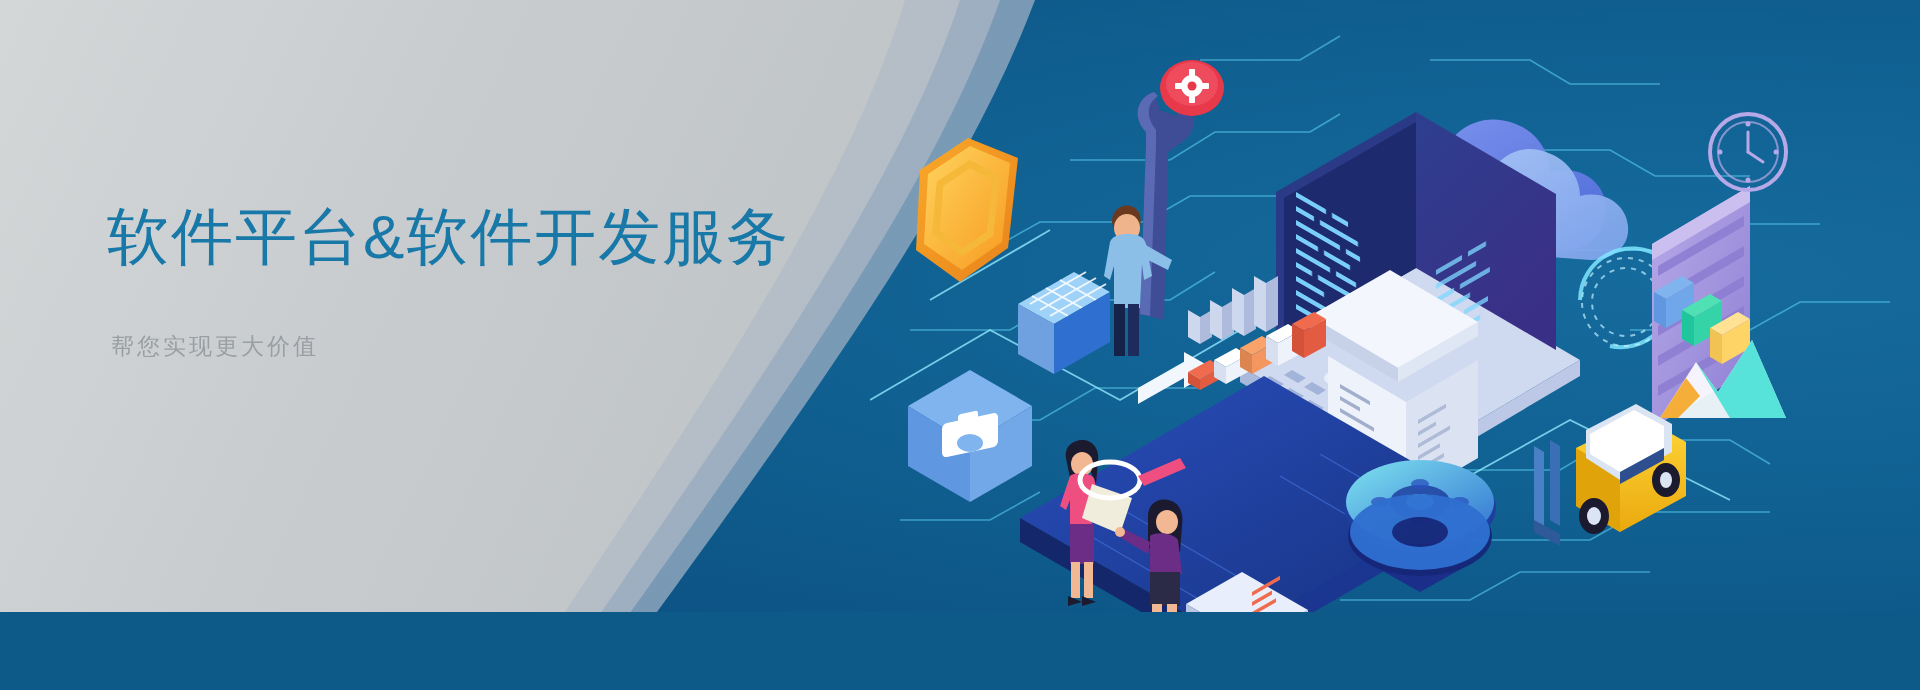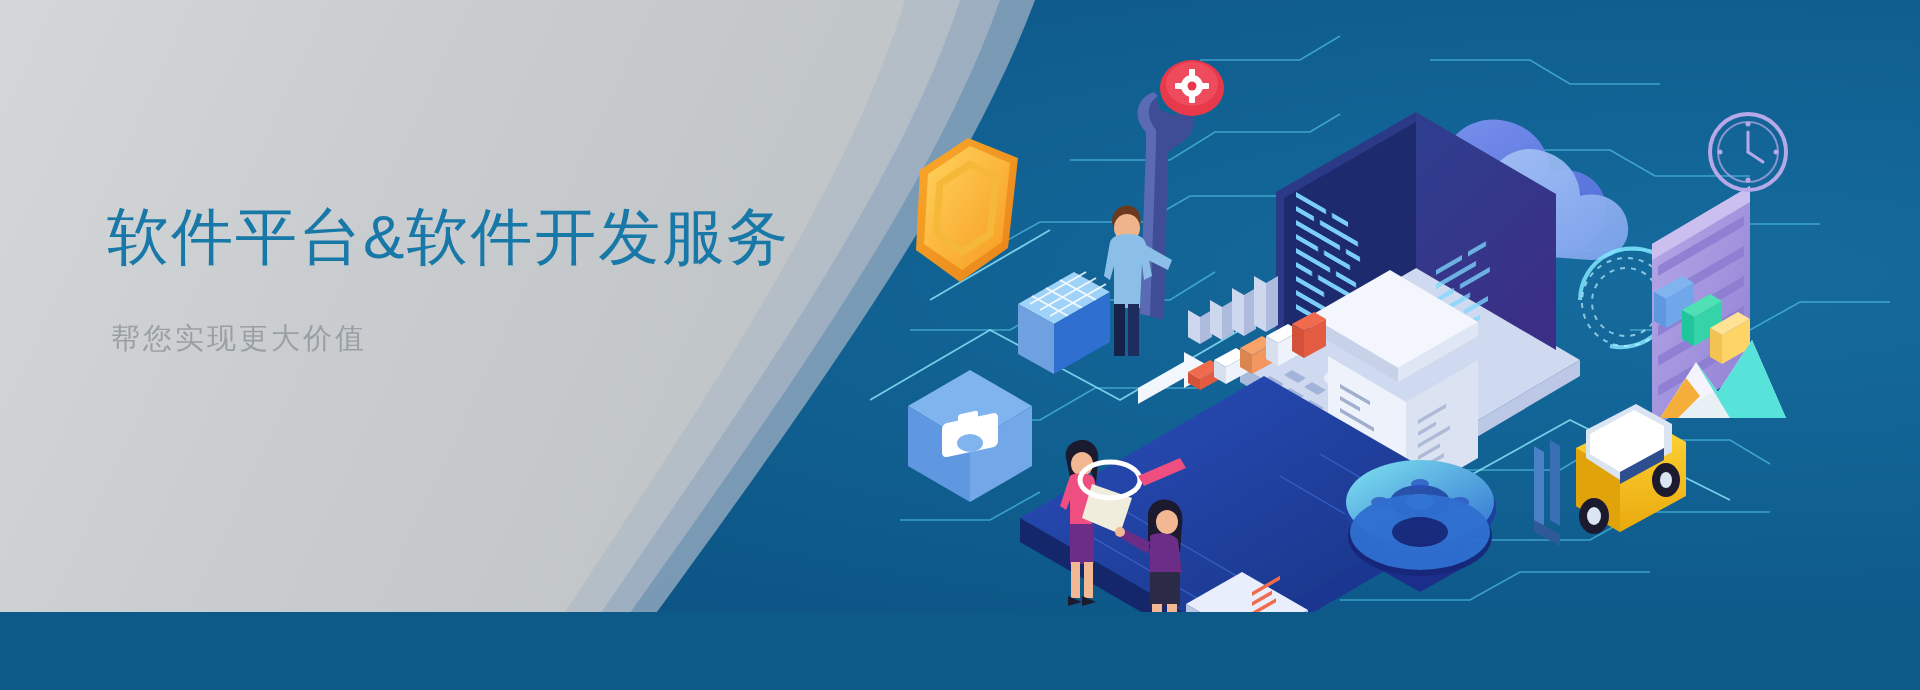--- a/index.html
+++ b/index.html
@@ -26,21 +26,21 @@
   .curve{position:absolute;top:0;left:0;height:690px;width:1100px;}
   .curve svg{display:block;}
 
   
   .copy{position:absolute;left:107px;top:204px;width:760px;}
   .title{
     margin:0;font-size:62px;line-height:1.08;letter-spacing:2px;
     font-weight:400;color:#1878a8;white-space:nowrap;
   }
   .subtitle{
-    margin:48px 0 0 4px;font-size:29px;letter-spacing:3px;
+    margin:60px 0 0 4px;font-size:23px;letter-spacing:3px;
     font-weight:400;color:#9a9fa3;white-space:nowrap;
   }
 
   
   .illus{position:absolute;left:870px;top:0;width:1050px;height:690px;}
   .illus svg{display:block;}
 </style>
 </head>
 <body>
 

